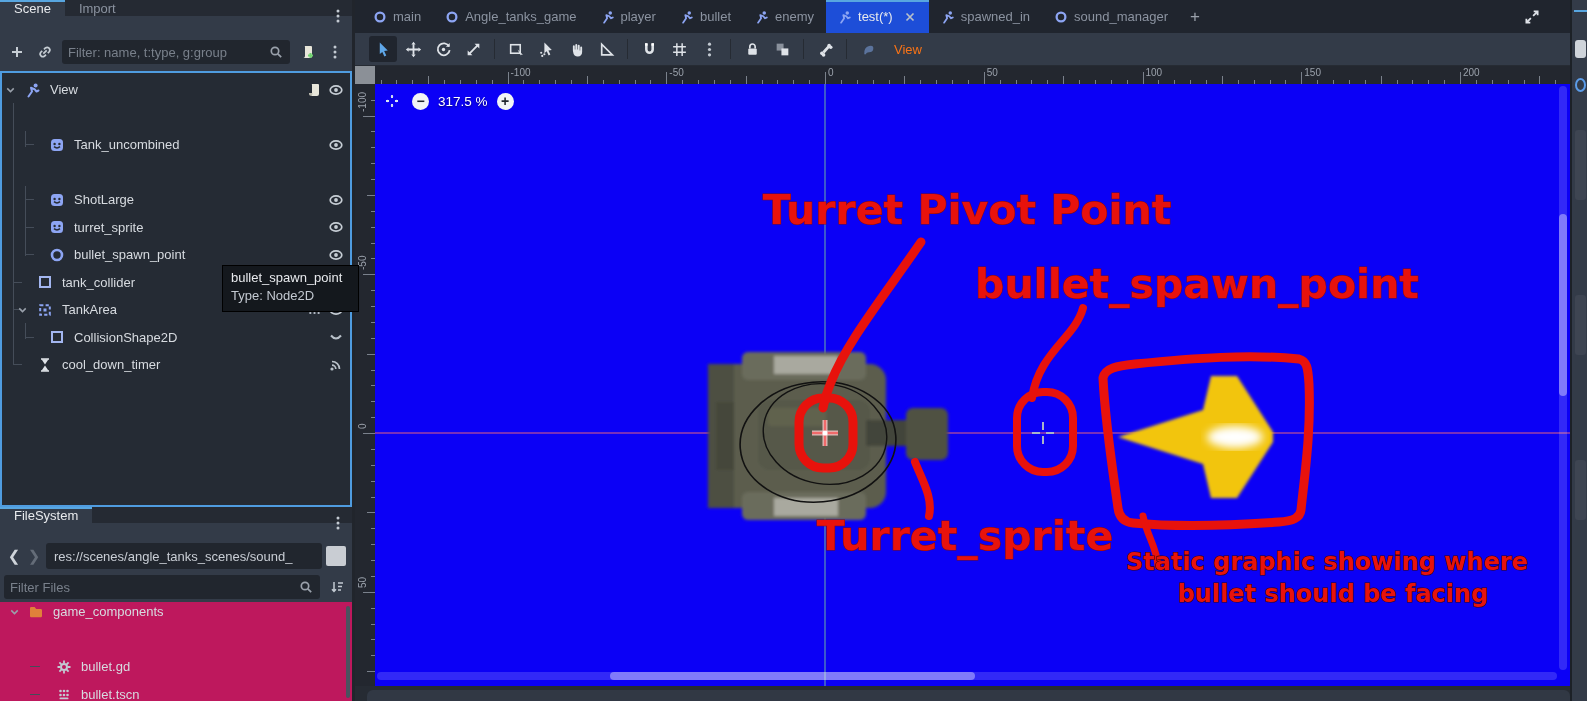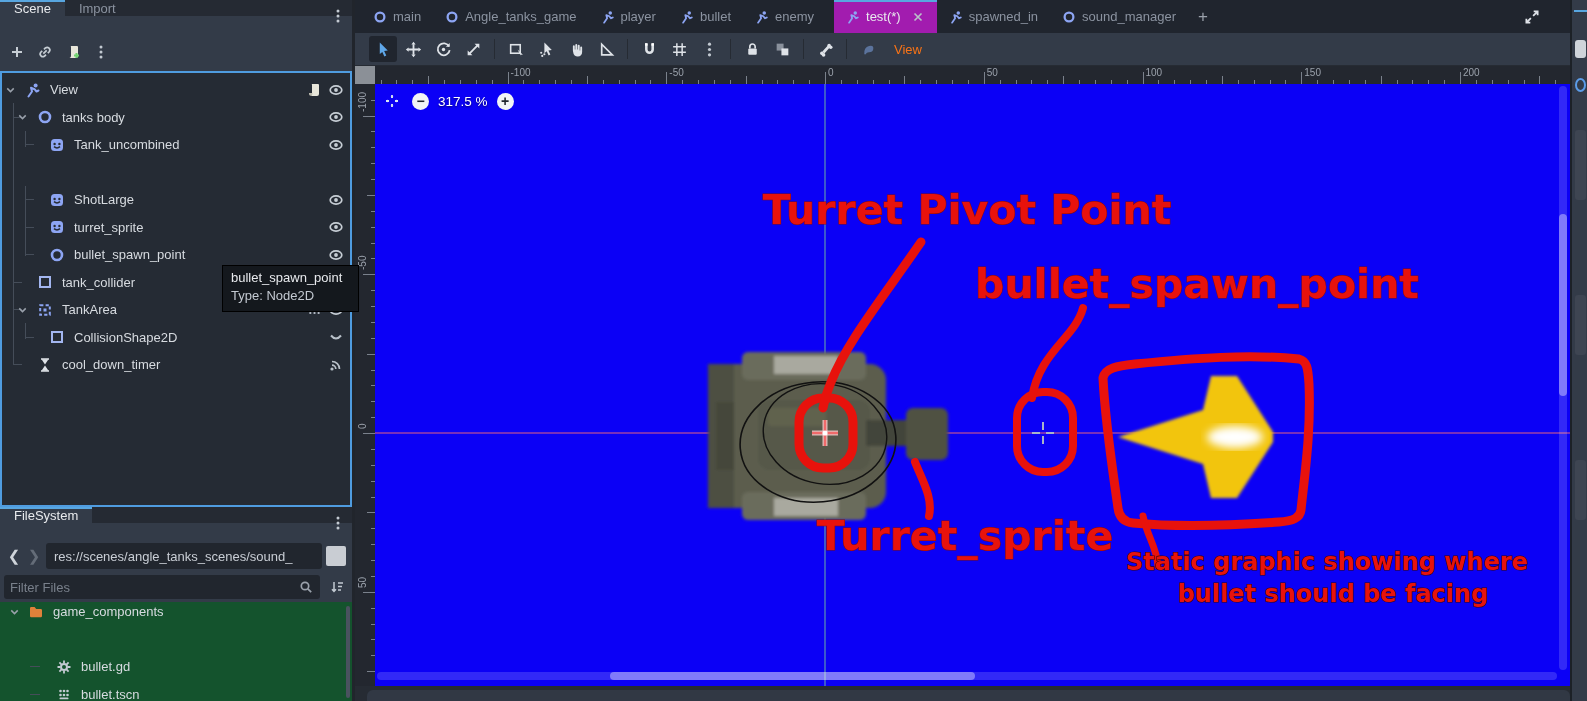--- a/index.html
+++ b/index.html
@@ -33,28 +33,28 @@
   .ellipsis-glyph { color:#aeb5bf; letter-spacing:1px; font-weight:bold; }
 
   
   #fs-panel { position:absolute; left:0; top:507px; width:352px; height:194px; background:#333b48; }
   #fs-nav { position:absolute; left:0; top:33px; width:352px; height:32px; display:flex; align-items:center; gap:4px; padding:0 6px; }
   .nav-arrow { width:16px; height:20px; display:flex; align-items:center; justify-content:center; color:#cfd4da; font-size:15px; }
   .nav-arrow.dim { color:#646c78; }
   #fs-path { flex:1; height:26px; background:#21262e; border:0; border-radius:3px; color:#c9ced5; padding:0 8px; font:13px "Liberation Sans",sans-serif; outline:0; min-width:0; }
   .sq-btn { width:20px; height:20px; background:#c9cdd3; border-radius:2px; flex:0 0 auto; }
   #fs-filter-row { position:absolute; left:0; top:65px; width:352px; height:30px; display:flex; align-items:center; padding:0 4px; gap:6px; }
-  #fs-tree { position:absolute; left:0; top:95px; width:352px; height:99px; background:#14532d; overflow:hidden; }
+  #fs-tree { position:absolute; left:0; top:95px; width:352px; height:99px; background:#be185d; overflow:hidden; }
   .fs-scroll { position:absolute; right:2px; top:4px; width:4px; height:92px; background:#4a525f; border-radius:2px; }
 
   
   #main { position:absolute; left:352px; top:0; width:1218px; height:701px; background:#333b48; border-left:3px solid #21252c; }
   #scene-tabbar { position:absolute; left:0; top:0; width:1215px; height:33px; background:#20252e; display:flex; align-items:stretch; padding-left:6px; }
   .stab { display:flex; align-items:center; gap:6px; padding:0 12px; color:#8b93a0; position:relative; }
-  .stab.active { background:#a21caf; color:#e8eaed;margin-left:8px; }
+  .stab.active { background:#1d4ed8; color:#e8eaed; }
   .stab.active::before { content:""; position:absolute; left:0; top:0; right:0; height:2px; background:#58a6e0; }
   .stab .x { margin-left:4px; display:flex; }
   #tab-add { display:flex; align-items:center; padding:0 10px; color:#9aa1ab; font-size:17px; }
   #expand-btn { position:absolute; right:28px; top:7px; width:20px; height:20px; display:flex; align-items:center; justify-content:center; }
 
   #canvas-toolbar { position:absolute; left:0; top:33px; width:1215px; height:33px; background:#333b48; border-bottom:1px solid #262b33; display:flex; align-items:center; gap:2px; padding:0 6px; }
   .cbtn { width:28px; height:26px; display:flex; align-items:center; justify-content:center; border-radius:3px; flex:0 0 auto; }
   .cbtn.active { background:#20252e; }
   .csep { width:1px; height:20px; background:#262b33; margin:0 5px; flex:0 0 auto; }
   #view-btn { padding:0 10px; color:#f97316; }
@@ -120,20 +120,29 @@
       <span class="tool-ico">
           <svg width="16" height="16" viewBox="0 0 16 16">
             <path d="M8 3 v10 M3 8 h10" stroke="#c6cdd4" stroke-width="2"></path>
           </svg>
         </span>
       <span class="tool-ico">
           <svg width="16" height="16" viewBox="0 0 16 16">
             <path d="M6.3 9.7 l3.4-3.4 M5.2 6.8 L3.8 8.2 a2.7 2.7 0 0 0 3.8 3.8 l1.4-1.4 M10.8 9.2 l1.4-1.4 a2.7 2.7 0 0 0 -3.8-3.8 L7 5.4" stroke="#c6cdd4" stroke-width="1.7" fill="none"></path>
           </svg>
         </span>
+      <div class="filter-box">
+        <input placeholder="Filter: name, t:type, g:group" style="">
+        <span class="tool-ico" style="width:16px;height:16px">
+            <svg width="16" height="16" viewBox="0 0 16 16">
+              <circle cx="7" cy="7" r="3.7" fill="none" stroke="#9aa1ab" stroke-width="1.7"></circle>
+              <path d="M9.8 9.8 L13.2 13.2" stroke="#9aa1ab" stroke-width="1.7"></path>
+            </svg>
+          </span>
+      </div>
       <span class="tool-ico">
           <svg width="16" height="16" viewBox="0 0 16 16">
             <path d="M5.5 2 H12 a1 1 0 0 1 1 1 V12 a2 2 0 0 1 -2 2 H4.5 a2 2 0 0 0 1.5-2 V2.5 Z" fill="#e8e6da"></path>
             <path d="M11.5 9 v5 M9 11.5 h5" stroke="#6fd36f" stroke-width="2"></path>
           </svg>
         </span>
       <span class="tool-ico">
           <svg width="16" height="16" viewBox="0 0 16 16">
             <g fill="#c3cad2">
               <circle cx="8" cy="3" r="1.5"></circle>
@@ -164,44 +173,20 @@
           <span class="lblwrap" style="left:43px">
             <span class="lbl">View</span>
           </span>
           <span class="trail">
             <span style="display:flex">
               <svg width="16" height="16" viewBox="0 0 16 16">
                 <path d="M5.5 2 H12 a1 1 0 0 1 1 1 V12 a2 2 0 0 1 -2 2 H4.5 a2 2 0 0 0 1.5-2 V2.5 Z" fill="#e8e6da"></path>
                 <path d="M3 12 a1.7 1.7 0 0 0 3.4 0 V11 H3 Z" fill="#bdbbae"></path>
               </svg>
             </span>
-            <span style="display:flex">
-              <svg width="16" height="16" viewBox="0 0 16 16">
-                <ellipse cx="8" cy="8" rx="5.8" ry="4.1" fill="none" stroke="#c6cdd4" stroke-width="1.7"></ellipse>
-                <circle cx="8" cy="8" r="1.9" fill="#c6cdd4"></circle>
-              </svg>
-            </span>
-          </span>
-        </div>
-        <div class="trow" style="top: 30.5px;">
-          <span class="guide" style="left:12px;top:13px;width:8px;height:1px"></span>
-          <span class="chev" style="left:14px">
-            <svg width="13" height="13" viewBox="0 0 16 16">
-              <path d="M4 6 l4 4 4-4" stroke="#9aa1ab" stroke-width="1.8" fill="none"></path>
-            </svg>
-          </span>
-          <span class="nico" style="left:35px">
-            <svg width="16" height="16" viewBox="0 0 16 16">
-              <circle cx="8" cy="8" r="5" fill="none" stroke="#8da5f3" stroke-width="2.6"></circle>
-            </svg>
-          </span>
-          <span class="lblwrap" style="left:55px">
-            <span class="lbl">tanks body</span>
-          </span>
-          <span class="trail">
             <span style="display:flex">
               <svg width="16" height="16" viewBox="0 0 16 16">
                 <ellipse cx="8" cy="8" rx="5.8" ry="4.1" fill="none" stroke="#c6cdd4" stroke-width="1.7"></ellipse>
                 <circle cx="8" cy="8" r="1.9" fill="#c6cdd4"></circle>
               </svg>
             </span>
           </span>
         </div>
         <div class="trow" style="top: 58px;">
           <span class="guide" style="left:24px;top:13px;width:8px;height:1px"></span>

